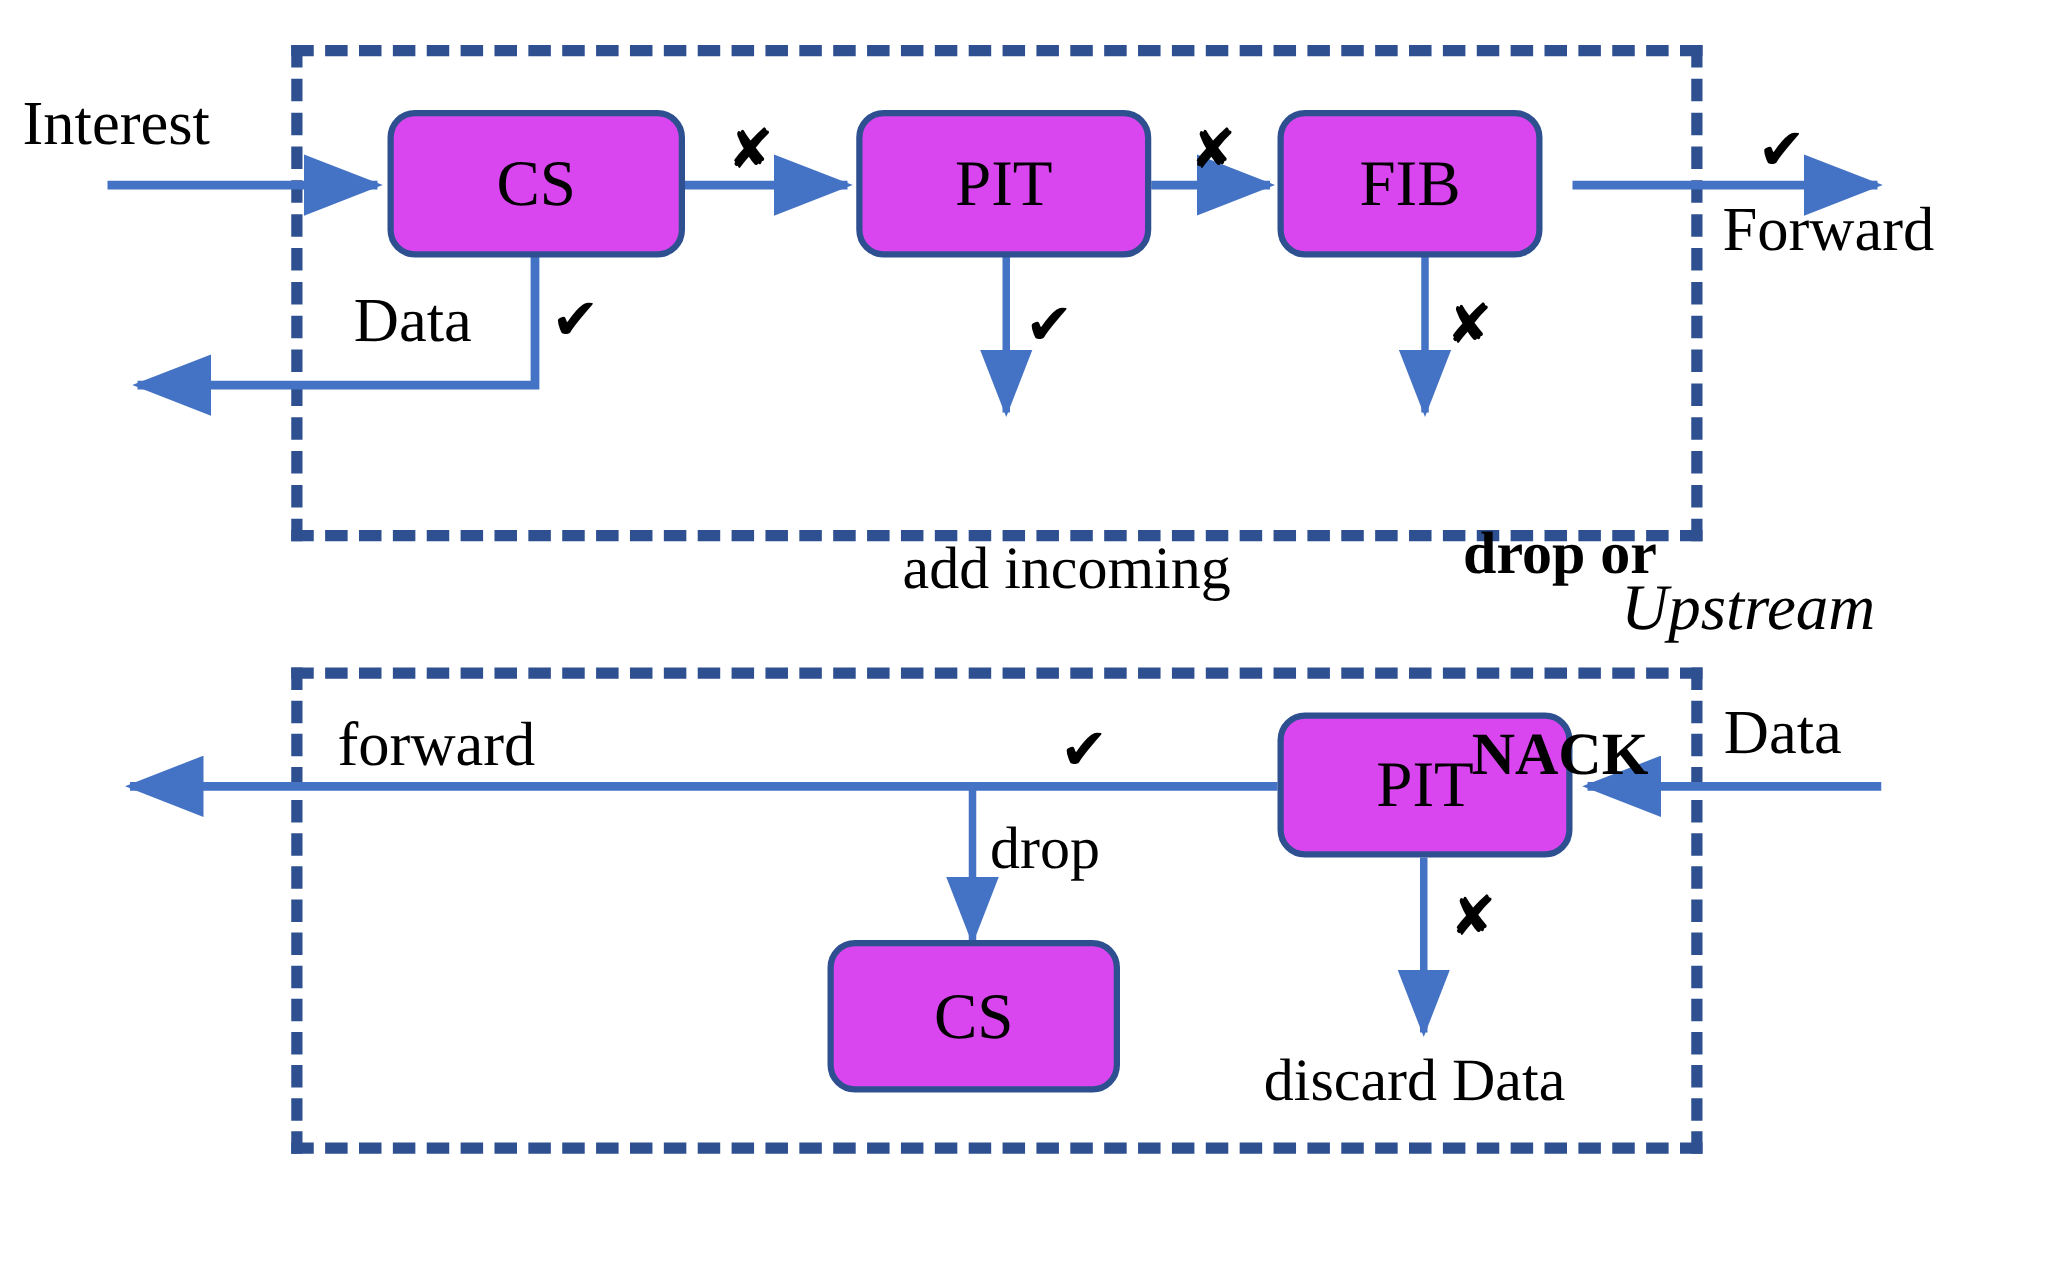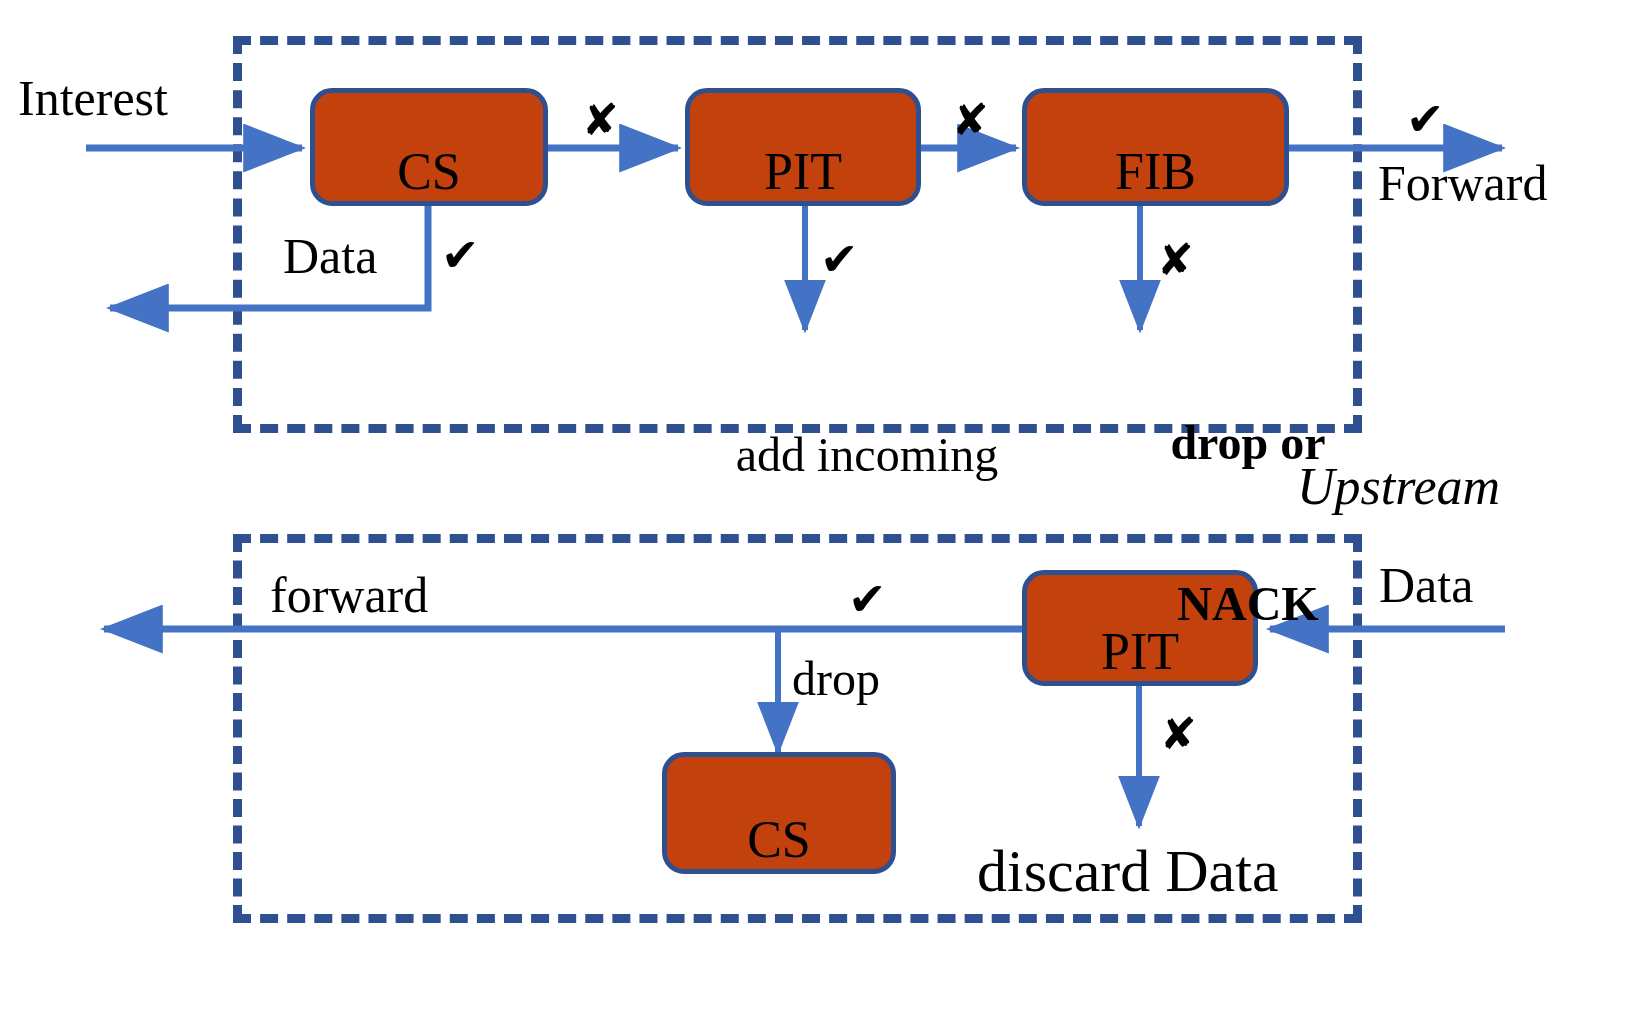--- a/index.html
+++ b/index.html
@@ -21,23 +21,23 @@
     position: absolute;
     border: 9px dashed #2E5090;
     box-sizing: border-box;
     background: transparent;
   }
   .node {
     position: absolute;
     box-sizing: border-box;
     border: 5px solid #2E5090;
     border-radius: 22px;
-    background: #c2410c;
+    background: #d946ef;
     display: flex;
-    align-items: flex-end;
+    align-items: center;
     justify-content: center;
     font-size: 52px;
     color: #000000;
     font-family: "Liberation Serif", "DejaVu Serif", serif;
     z-index: 4;
   }
   .lbl {
     position: absolute;
     color: #000;
     font-family: "Liberation Serif", "DejaVu Serif", serif;
@@ -101,31 +101,31 @@
   </svg>
 
   <div class="panel" style="left:233px; top:36px; width:1129px; height:397px;"></div>
 
   <div class="node" style="left:310px; top:88px; width:238px; height:118px;">
     <span>CS</span>
   </div>
   <div class="node" style="left:685px; top:88px; width:236px; height:118px;">
     <span>PIT</span>
   </div>
-  <div class="node" style="left:1022px; top:88px; width:267px; height:118px;">
+  <div class="node" style="left:1022px; top:88px; width:212px; height:118px;">
     <span>FIB</span>
   </div>
 
   <div class="lbl" style="left:18px; top:70px; font-size:50px;">Interest</div>
 
   <div class="lbl" style="left:283px; top:228px; font-size:50px;">Data</div>
 
   <div class="lbl" style="left:1378px; top:155px; font-size:50px;">Forward</div>
 
-  <div class="lbl" style="left:722px; top:320px; font-size:48px; text-align:center; width:290px;">
+  <div class="lbl" style="left:722px; top:320px; font-size:48px; width:290px;">
     <div>add incoming</div>
   </div>
 
   <div class="lbl" style="left:1148px; top:308px; font-size:48px; text-align:center; width:200px;font-weight:bold;">
     <div>drop or</div>
     <div>NACK</div>
   </div>
 
   <div class="mark cross" style="left:582px; top:98px;">✘</div>
   <div class="mark cross" style="left:952px; top:98px;">✘</div>
@@ -144,18 +144,18 @@
   <div class="node" style="left:662px; top:752px; width:234px; height:122px;">
     <span>CS</span>
   </div>
 
   <div class="lbl" style="left:1379px; top:557px; font-size:50px;">Data</div>
 
   <div class="lbl" style="left:270px; top:567px; font-size:50px;">forward</div>
 
   <div class="lbl" style="left:792px; top:652px; font-size:48px;">drop</div>
 
-  <div class="lbl" style="left:977px; top:838px; font-size:60px;">discard Data</div>
+  <div class="lbl" style="left:1011px; top:838px; font-size:48px;">discard Data</div>
 
   <div class="mark check" style="left:848px; top:576px;">✔</div>
   <div class="mark cross" style="left:1160px; top:712px;">✘</div>
 
 </div>
 
 </body></html>

